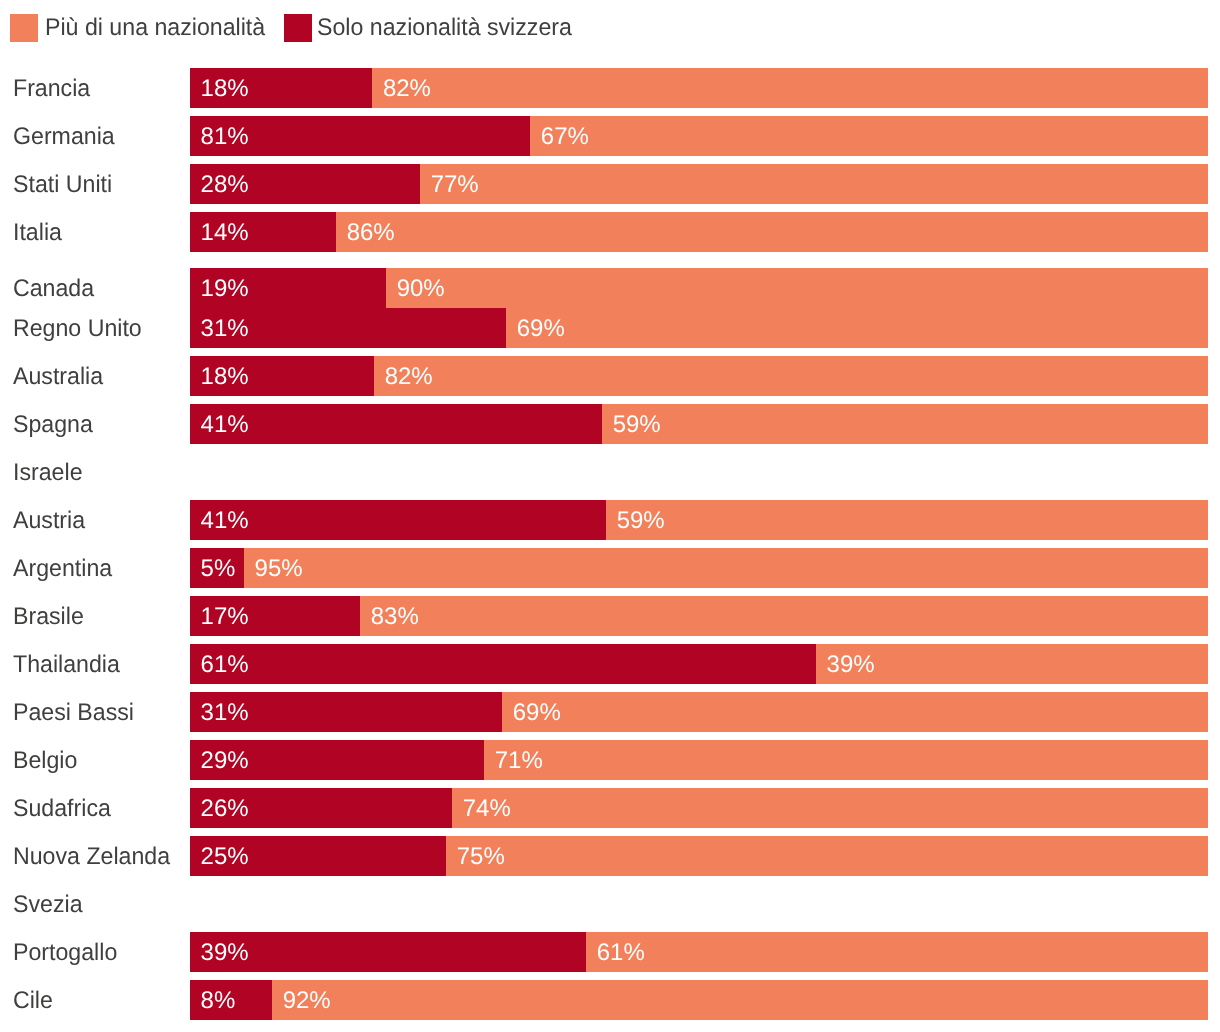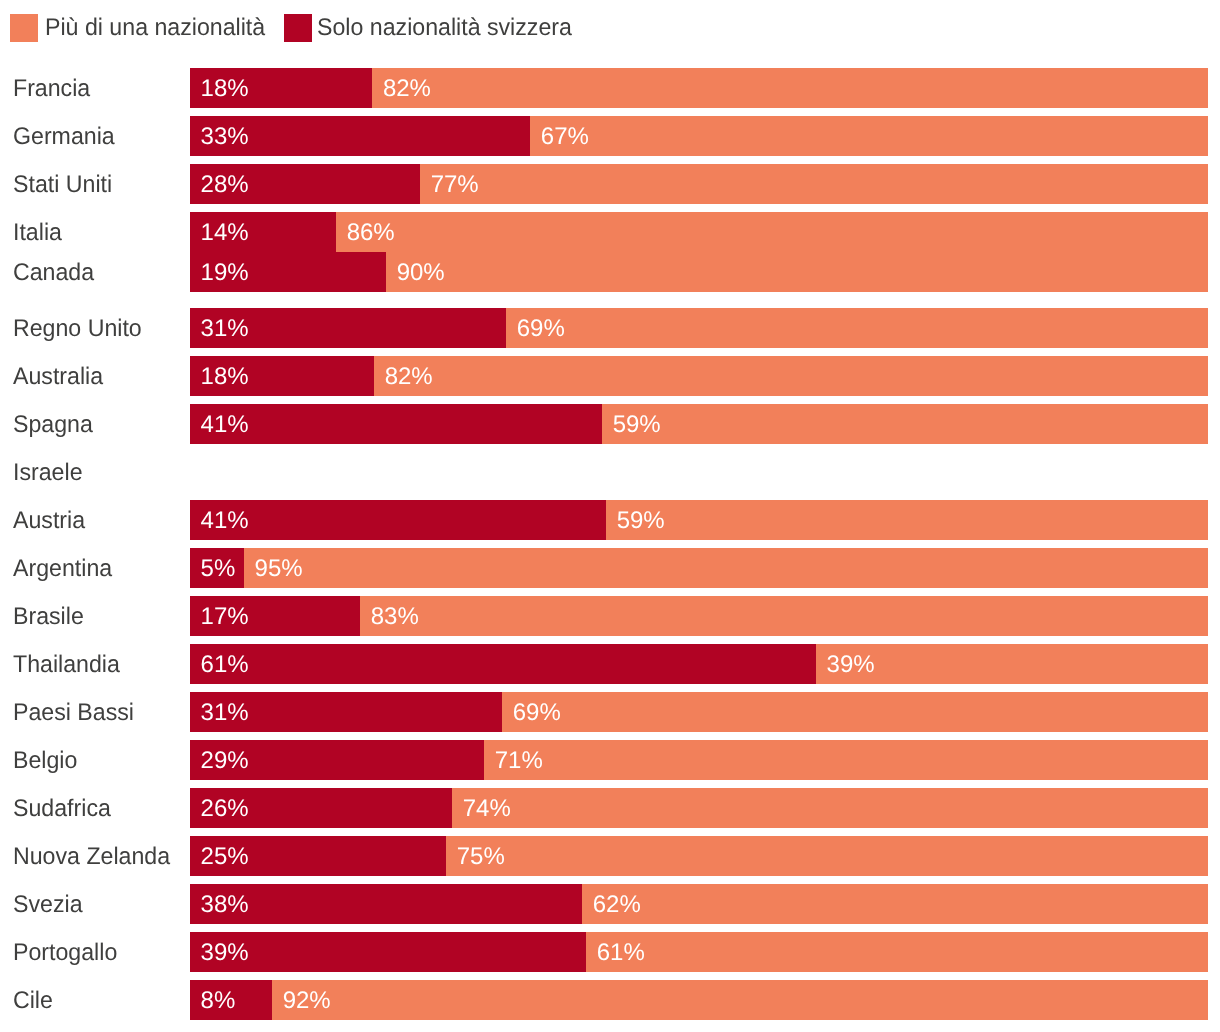--- a/index.html
+++ b/index.html
@@ -52,21 +52,21 @@
         <span class="seg seg1" style="left: 182.324px; width: 835.676px; background: rgb(242, 128, 90);"></span>
         <span class="seg-label sl0" style="left: 10.6px;">18%</span>
         <span class="seg-label sl1" style="left: 192.924px;">82%</span>
       </div>
     </div>
       <div class="row" style="top: 116px;">
       <span class="row-label">Germania</span>
       <div class="bar" style="left: 190px; width: 1018px;">
         <span class="seg seg0" style="left: 0px; width: 340.216px; background: rgb(177, 3, 36);"></span>
         <span class="seg seg1" style="left: 340.216px; width: 677.784px; background: rgb(242, 128, 90);"></span>
-        <span class="seg-label sl0" style="left: 10.6px;">33%</span>
+        <span class="seg-label sl0" style="left: 10.6px;">81%</span>
         <span class="seg-label sl1" style="left: 350.816px;">67%</span>
       </div>
     </div>
       <div class="row" style="top: 164px;">
       <span class="row-label">Stati Uniti</span>
       <div class="bar" style="left: 190px; width: 1018px;">
         <span class="seg seg0" style="left: 0px; width: 230.068px; background: rgb(177, 3, 36);"></span>
         <span class="seg seg1" style="left: 230.068px; width: 787.932px; background: rgb(242, 128, 90);"></span>
         <span class="seg-label sl0" style="left: 10.6px;">28%</span>
         <span class="seg-label sl1" style="left: 240.668px;">77%</span>
@@ -74,21 +74,21 @@
     </div>
       <div class="row" style="top: 212px;">
       <span class="row-label">Italia</span>
       <div class="bar" style="left: 190px; width: 1018px;">
         <span class="seg seg0" style="left: 0px; width: 146.083px; background: rgb(177, 3, 36);"></span>
         <span class="seg seg1" style="left: 146.083px; width: 871.917px; background: rgb(242, 128, 90);"></span>
         <span class="seg-label sl0" style="left: 10.6px;">14%</span>
         <span class="seg-label sl1" style="left: 156.683px;">86%</span>
       </div>
     </div>
-      <div class="row" style="top: 252px;">
+      <div class="row" style="top: 268px;">
       <span class="row-label">Canada</span>
       <div class="bar" style="left: 190px; width: 1018px;">
         <span class="seg seg0" style="left: 0px; width: 196.067px; background: rgb(177, 3, 36);"></span>
         <span class="seg seg1" style="left: 196.067px; width: 821.933px; background: rgb(242, 128, 90);"></span>
         <span class="seg-label sl0" style="left: 10.6px;">19%</span>
         <span class="seg-label sl1" style="left: 206.667px;">90%</span>
       </div>
     </div>
       <div class="row" style="top: 308px;">
       <span class="row-label">Regno Unito</span>
@@ -187,26 +187,20 @@
       <span class="row-label">Nuova Zelanda</span>
       <div class="bar" style="left: 190px; width: 1018px;">
         <span class="seg seg0" style="left: 0px; width: 256.129px; background: rgb(177, 3, 36);"></span>
         <span class="seg seg1" style="left: 256.129px; width: 761.871px; background: rgb(242, 128, 90);"></span>
         <span class="seg-label sl0" style="left: 10.6px;">25%</span>
         <span class="seg-label sl1" style="left: 266.729px;">75%</span>
       </div>
     </div>
       <div class="row" style="top: 884px;">
       <span class="row-label">Svezia</span>
-      <div class="bar" style="left: 190px; width: 1018px;">
-        <span class="seg seg0" style="left: 0px; width: 392.134px; background: rgb(177, 3, 36);"></span>
-        <span class="seg seg1" style="left: 392.134px; width: 625.866px; background: rgb(242, 128, 90);"></span>
-        <span class="seg-label sl0" style="left: 10.6px;">38%</span>
-        <span class="seg-label sl1" style="left: 402.734px;">62%</span>
-      </div>
     </div>
       <div class="row" style="top: 932px;">
       <span class="row-label">Portogallo</span>
       <div class="bar" style="left: 190px; width: 1018px;">
         <span class="seg seg0" style="left: 0px; width: 396.104px; background: rgb(177, 3, 36);"></span>
         <span class="seg seg1" style="left: 396.104px; width: 621.896px; background: rgb(242, 128, 90);"></span>
         <span class="seg-label sl0" style="left: 10.6px;">39%</span>
         <span class="seg-label sl1" style="left: 406.704px;">61%</span>
       </div>
     </div>

